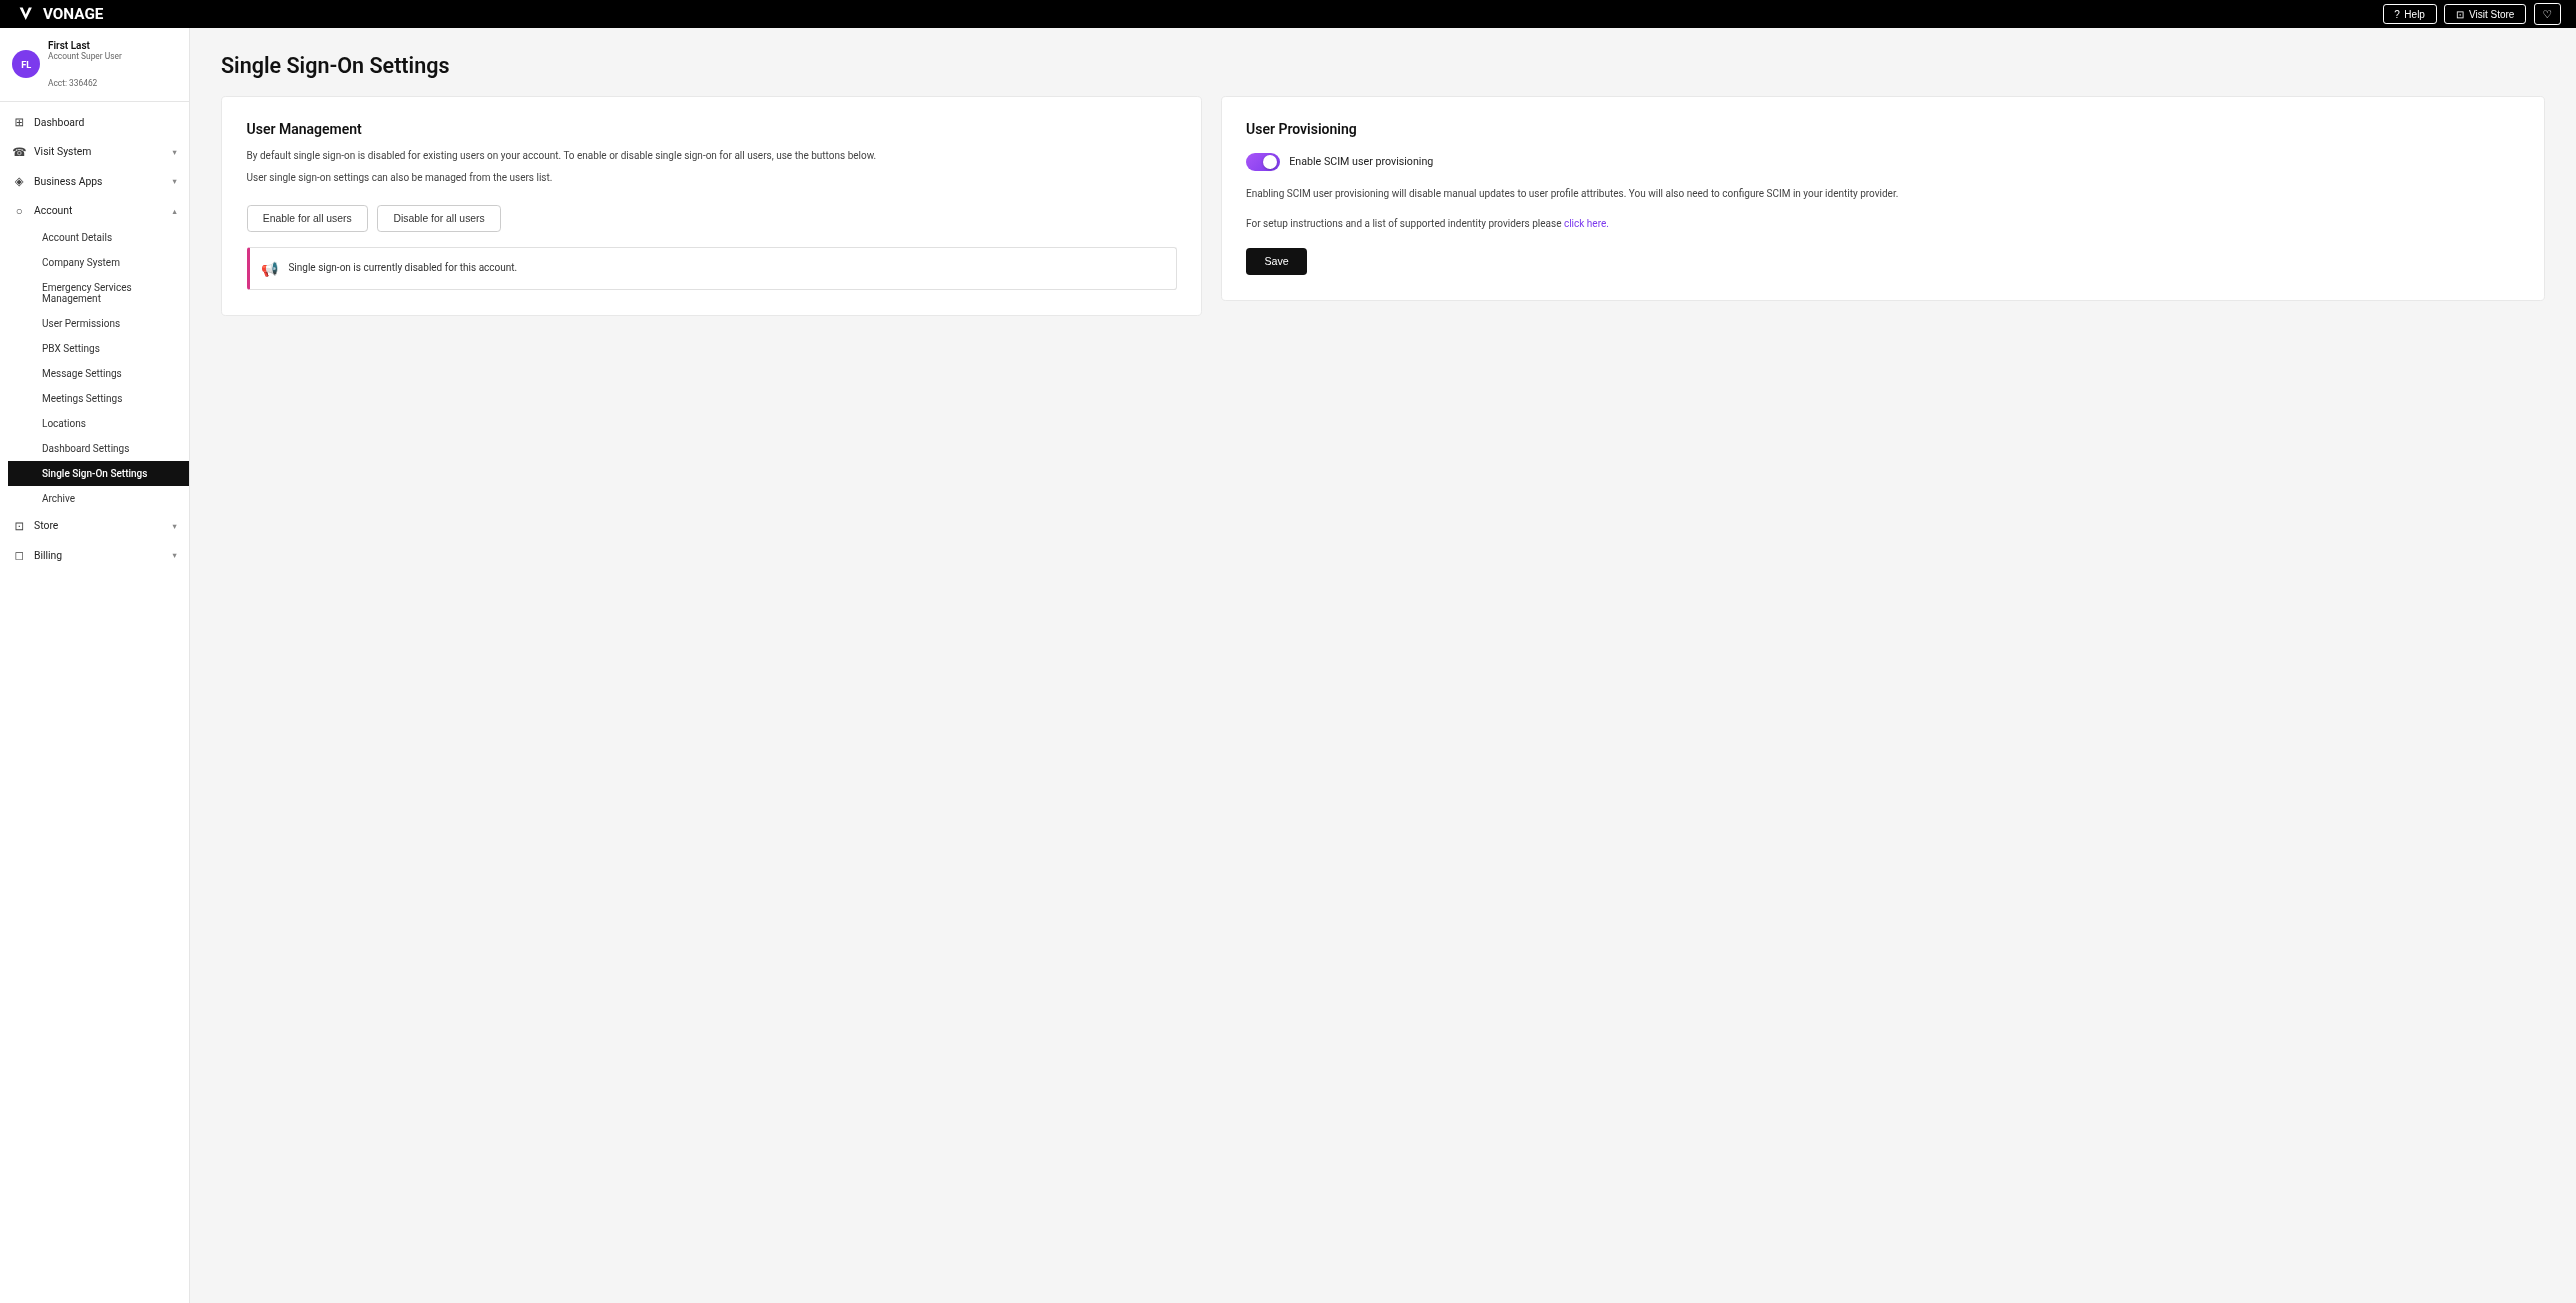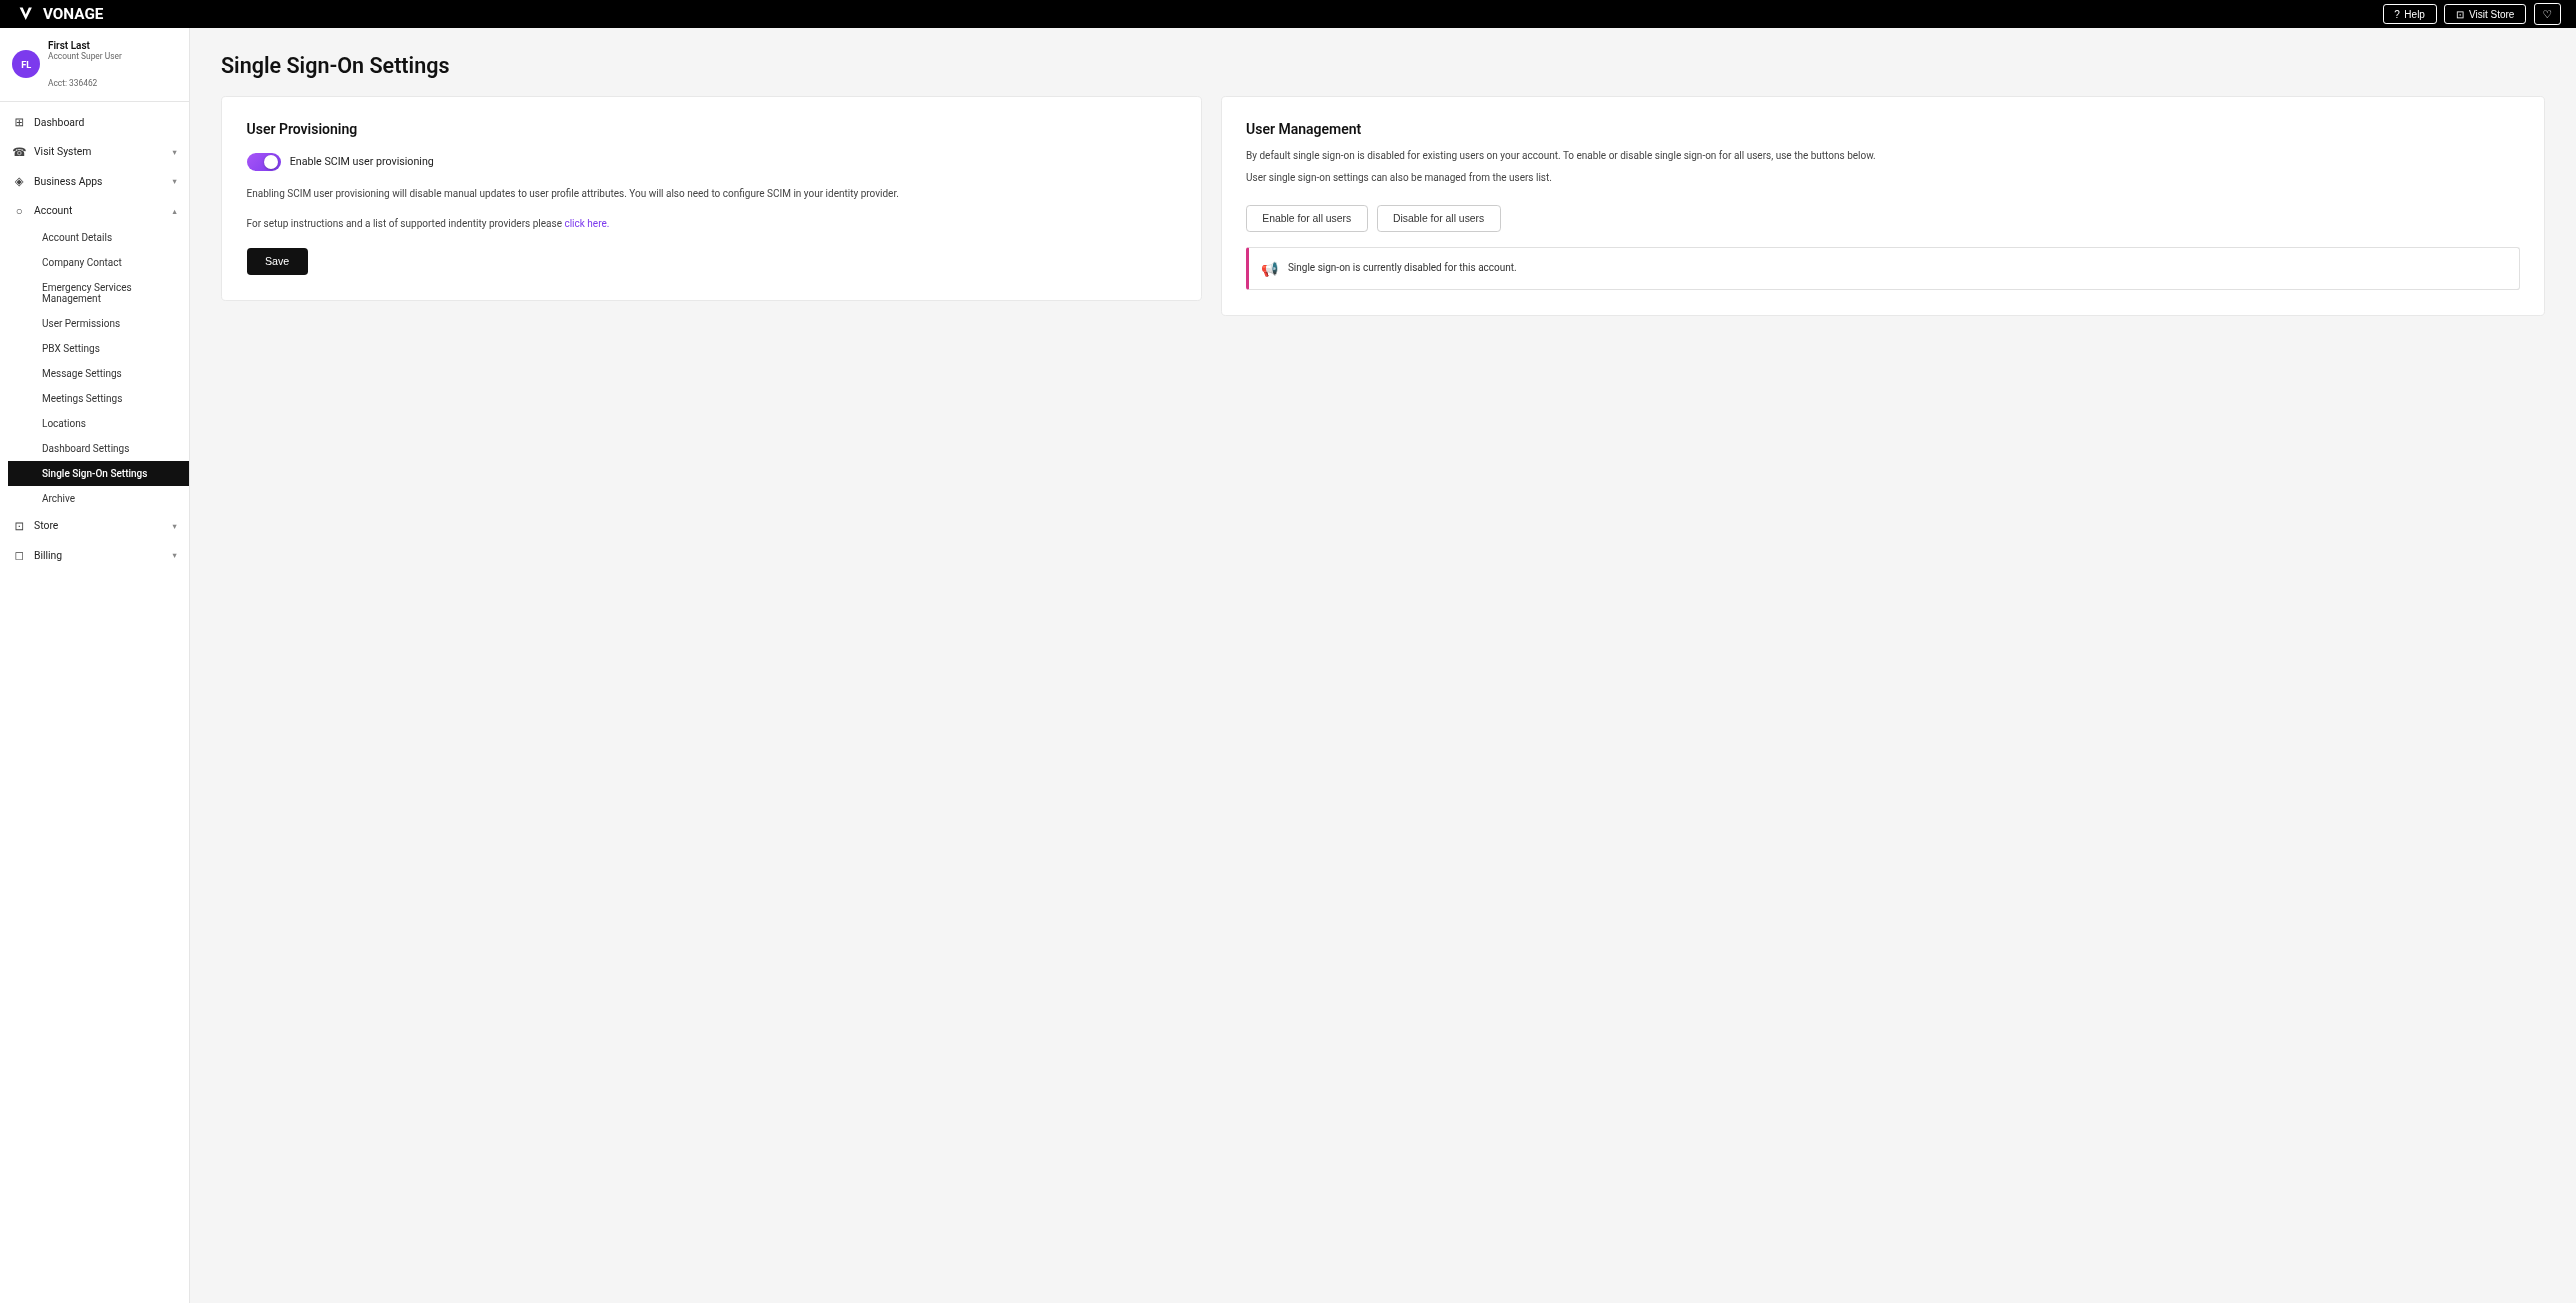--- a/index.html
+++ b/index.html
@@ -359,21 +359,21 @@
           <span>Account</span>
         </div>
         <span class="nav-chevron">▴</span>
       </div>
 
       <div class="sub-nav">
         <div class="sub-nav-item">
           <span>Account Details</span>
         </div>
         <div class="sub-nav-item">
-          <span>Company Contact</span>
+          <span>Company System</span>
         </div>
         <div class="sub-nav-item">
           <span>Emergency Services Management</span>
         </div>
         <div class="sub-nav-item">
           <span>User Permissions</span>
         </div>
         <div class="sub-nav-item">
           <span>PBX Settings</span>
         </div>
@@ -412,49 +412,49 @@
         <span class="nav-chevron">▾</span>
       </div>
     </nav>
   </aside>
 
   <main class="main">
     <h1 class="page-title">Single Sign-On Settings</h1>
 
 
     <div class="content-grid">
+
+      <div class="card">
+        <h2 class="mgmt-title">User Management</h2>
+        <p class="mgmt-desc">By default single sign-on is disabled for existing users on your account. To enable or disable single sign-on for all users, use the buttons below.</p>
+        <p class="mgmt-desc2">User single sign-on settings can also be managed from the users list.</p>
+        <div class="mgmt-btn-row">
+          <button class="mgmt-btn">Enable for all users</button>
+          <button class="mgmt-btn">Disable for all users</button>
+        </div>
+        <div class="alert-box">
+          <span class="alert-icon">📢</span>
+          <span class="alert-text">Single sign-on is currently disabled for this account.</span>
+        </div>
+      </div>
 
       <div class="card">
         <h2 class="card-title">User Provisioning</h2>
         <div class="toggle-row">
           <div class="toggle">
             <div class="toggle-track">
               <div class="toggle-thumb"></div>
             </div>
           </div>
           <span class="toggle-label">Enable SCIM user provisioning</span>
         </div>
         <p class="card-description">Enabling SCIM user provisioning will disable manual updates to user profile attributes. You will also need to configure SCIM in your identity provider.</p>
         <p class="card-description2">
           <span>For setup instructions and a list of supported indentity providers please</span>
           <span> </span>
           <a class="link-text">click here.</a>
         </p>
         <button class="save-btn">Save</button>
       </div>
-
-      <div class="card">
-        <h2 class="mgmt-title">User Management</h2>
-        <p class="mgmt-desc">By default single sign-on is disabled for existing users on your account. To enable or disable single sign-on for all users, use the buttons below.</p>
-        <p class="mgmt-desc2">User single sign-on settings can also be managed from the users list.</p>
-        <div class="mgmt-btn-row">
-          <button class="mgmt-btn">Enable for all users</button>
-          <button class="mgmt-btn">Disable for all users</button>
-        </div>
-        <div class="alert-box">
-          <span class="alert-icon">📢</span>
-          <span class="alert-text">Single sign-on is currently disabled for this account.</span>
-        </div>
-      </div>
     </div>
   </main>
 </div>
 
 
 </body></html>

